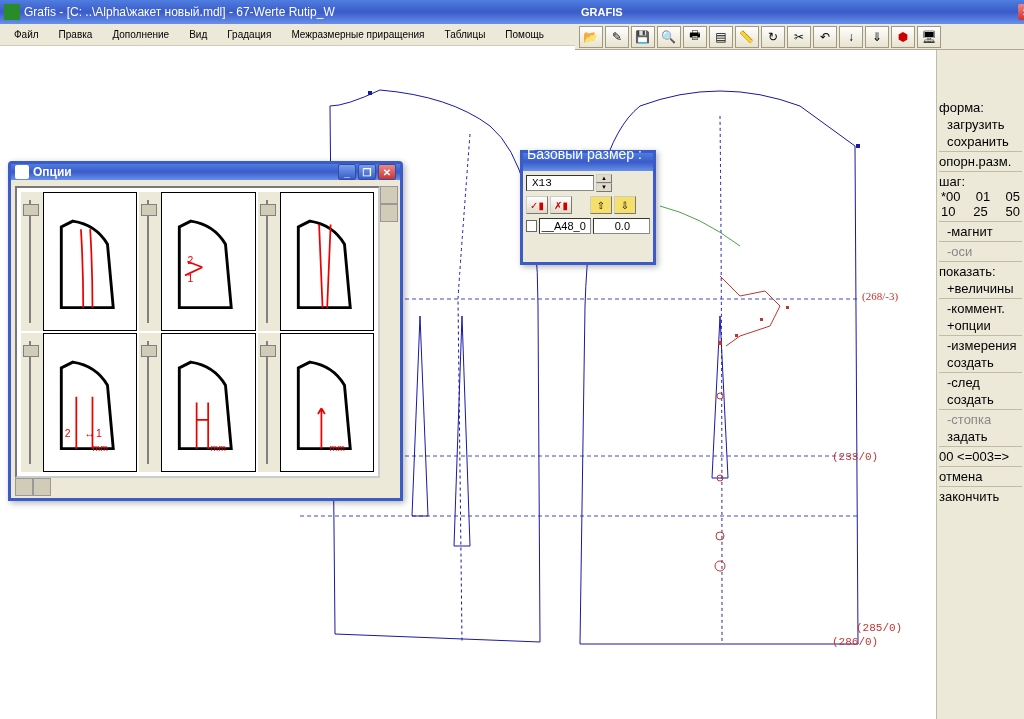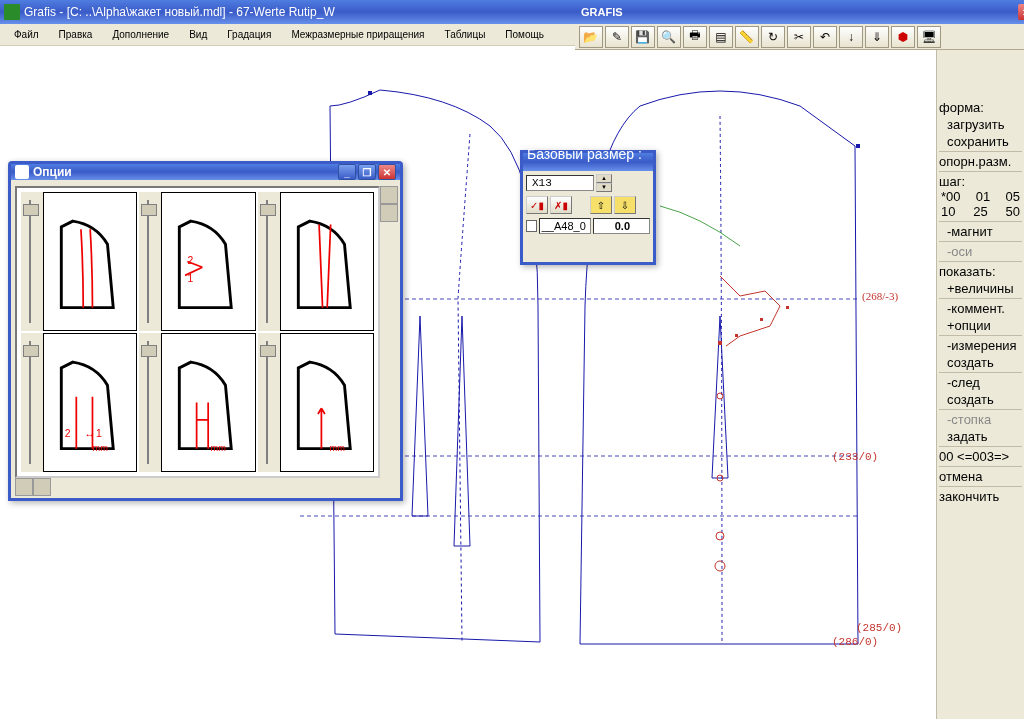--- a/index.html
+++ b/index.html
@@ -247,21 +247,21 @@
     <div style="margin-top:4px;display:flex;gap:2px;">
       <div class="sbtn" style="color:#c00;">✓▮</div>
       <div class="sbtn" style="color:#c00;">✗▮</div>
       <div style="width:14px"></div>
       <div class="sbtn" style="background:#f7e06a;">⇧</div>
       <div class="sbtn" style="background:#f7e06a;">⇩</div>
     </div>
     <div class="param-row">
       <div class="chk"></div>
       <div style="border:1px inset #888;background:#fff;padding:1px 2px;min-width:52px;">__A48_0</div>
-      <div style="border:1px inset #888;background:#fff;padding:1px 21px;min-width:28px;font-weight:bold;">0.0</div>
+      <div style="border:1px inset #888;background:#fff;padding:1px 21px;min-width:28px;">0.0</div>
     </div>
   </div>
 </div>
 
 </div>
 
 <div class="rpanel">
   <div style="height:48px"></div>
   <div class="label">форма:</div>
   <div class="label indent">загрузить</div>

